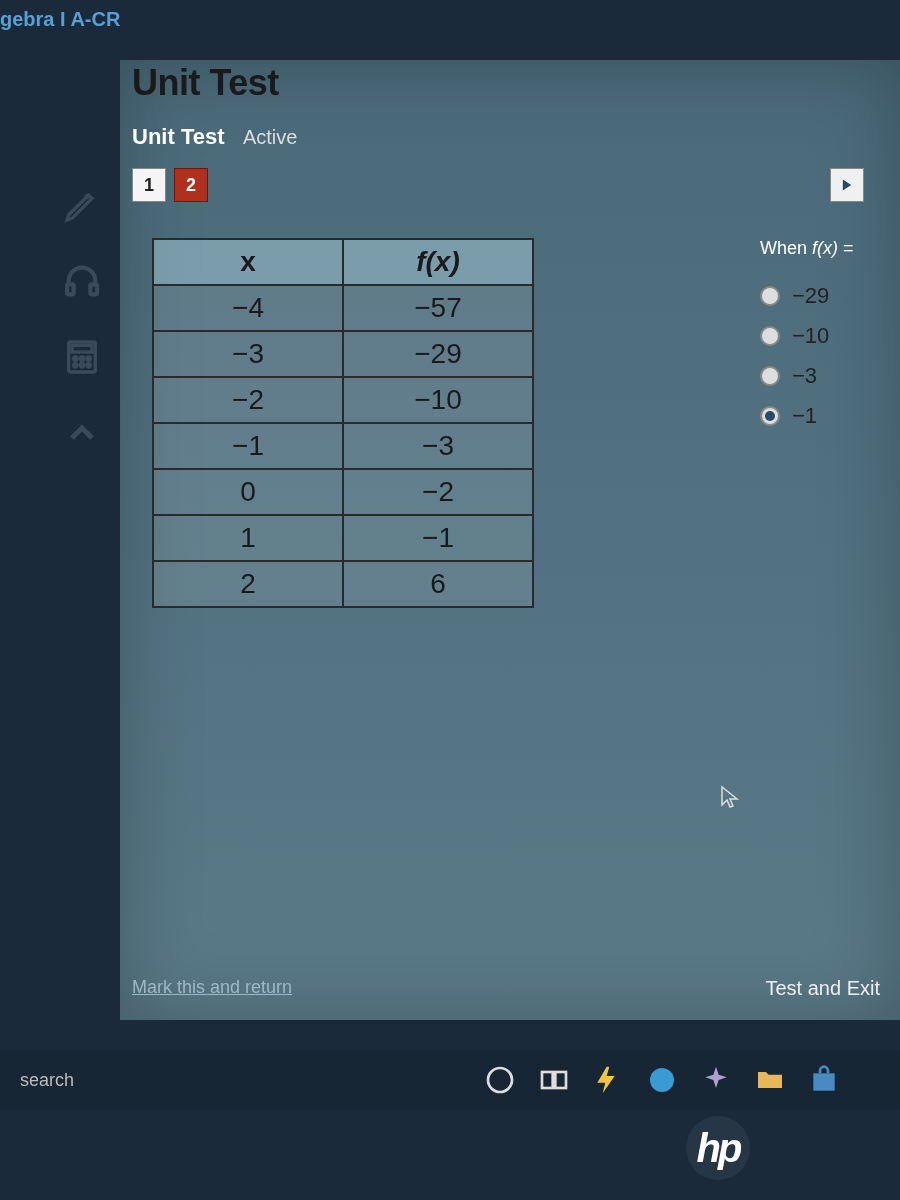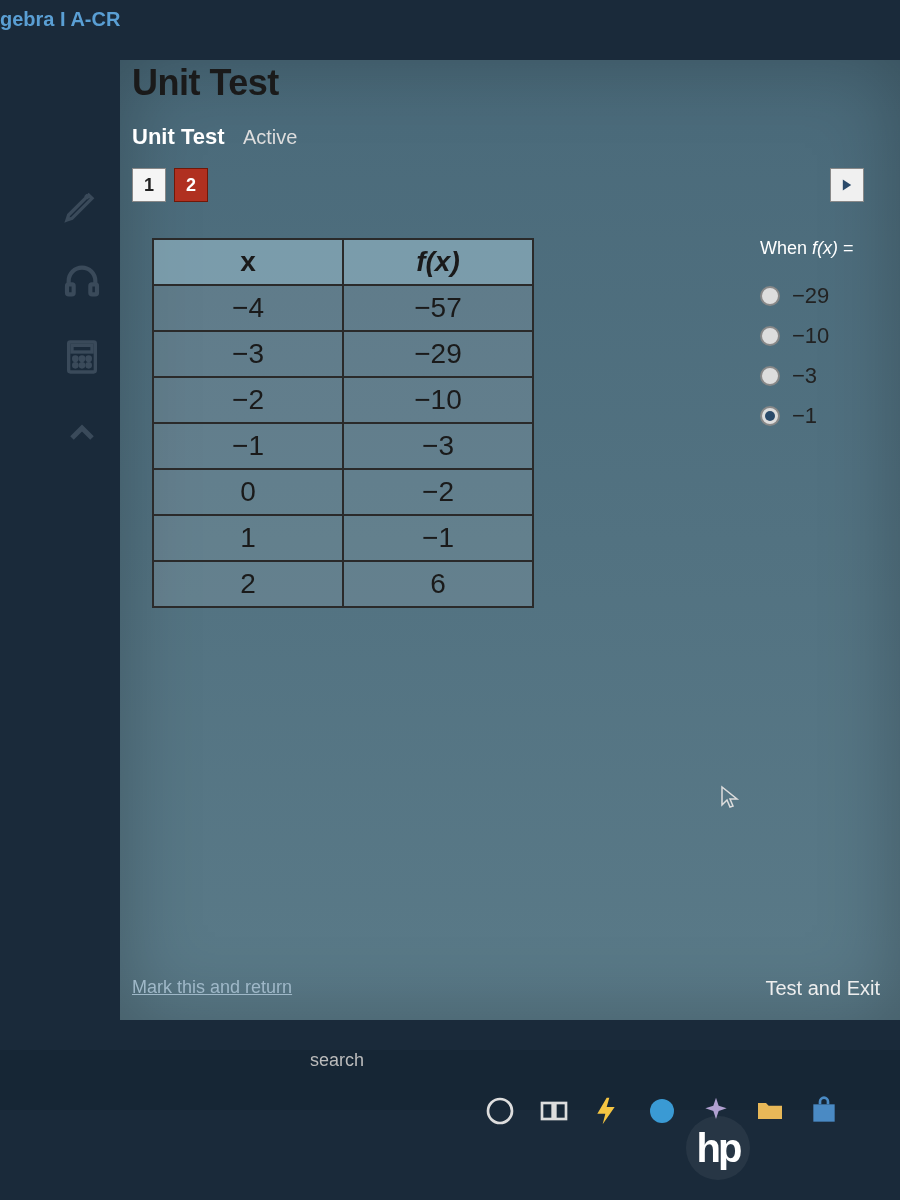--- a/index.html
+++ b/index.html
@@ -195,21 +195,20 @@
     position: absolute;
     left: 0;
     right: 0;
     bottom: 90px;
     height: 60px;
     background: rgba(20,35,50,0.55);
     display: flex;
     align-items: center;
     gap: 24px;
     padding: 0 20px;
-    flex-direction: column;
   }
   .tb-search {
     color: #bbb;
     font-size: 18px;
     width: 280px;
   }
   .tb-icons {
     display: flex;
     gap: 22px;
     align-items: center;
@@ -222,20 +221,21 @@
     display: flex;
     align-items: center;
     justify-content: center;
   }
   .hp-logo {
     position: absolute;
     bottom: 20px;
     right: 150px;
     color: #fff;
     font-size: 40px;
+    font-style: italic;
     font-weight: bold;
     width: 64px;
     height: 64px;
     border-radius: 50%;
     background: rgba(255,255,255,0.06);
     display: flex;
     align-items: center;
     justify-content: center;
     letter-spacing: -3px;
   }

